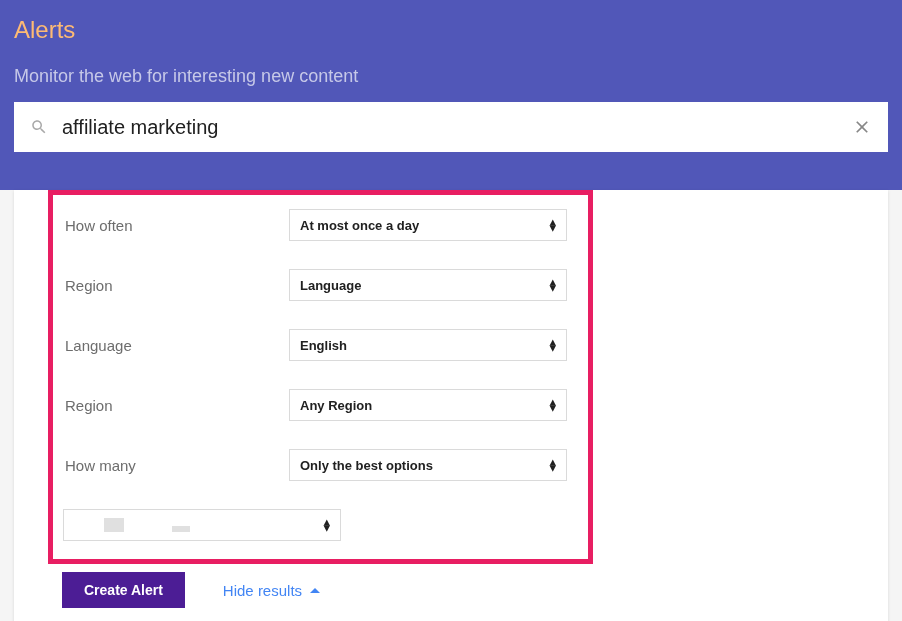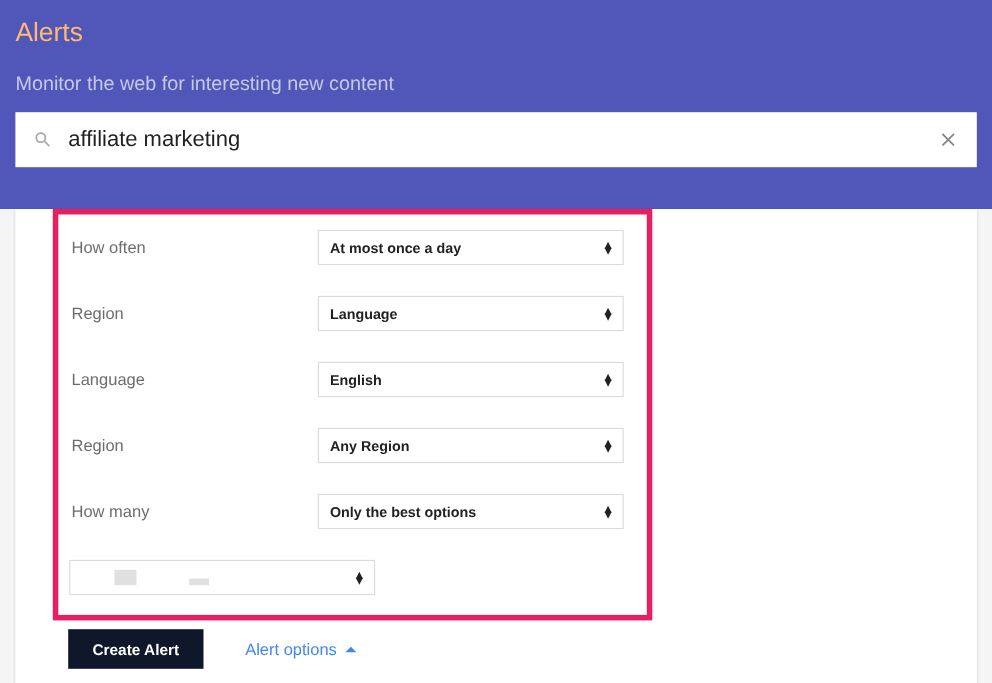--- a/index.html
+++ b/index.html
@@ -118,21 +118,21 @@
       background: #888;
       display: inline-block;
     }
     .actions-row {
       display: flex;
       align-items: center;
       padding-left: 48px;
       gap: 38px;
     }
     .create-button {
-      background: #0f172a;
+      background: #4c1d95;
       color: #ffffff;
       font-size: 14px;
       font-weight: 700;
       border: none;
       padding: 10px 22px;
       cursor: pointer;
     }
     .hide-options {
       color: #4285f4;
       font-size: 15px;
@@ -237,17 +237,17 @@
             <span>▾</span>
           </span>
       </div>
     </div>
 
   </div>
 
   <div class="actions-row">
     <button class="create-button">Create Alert</button>
     <div class="hide-options">
-      <span>Alert options</span>
+      <span>Hide results</span>
       <span class="caret-up"></span>
     </div>
   </div>
 </div>
 
 </body></html>

